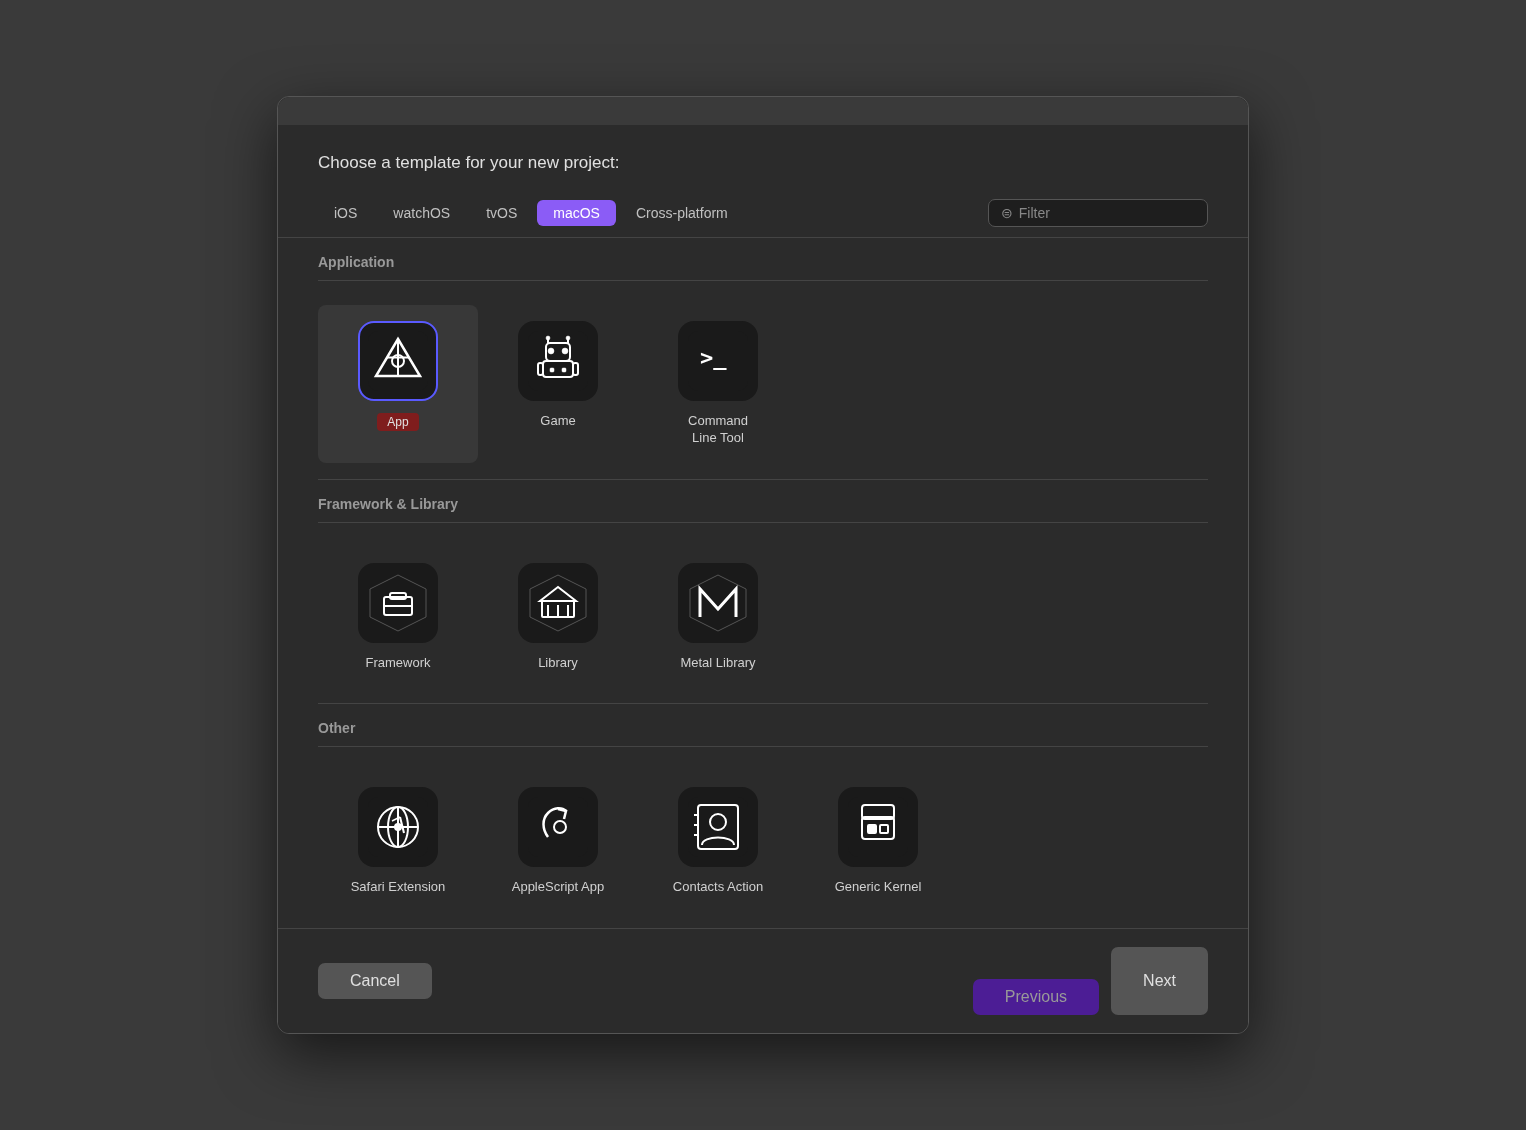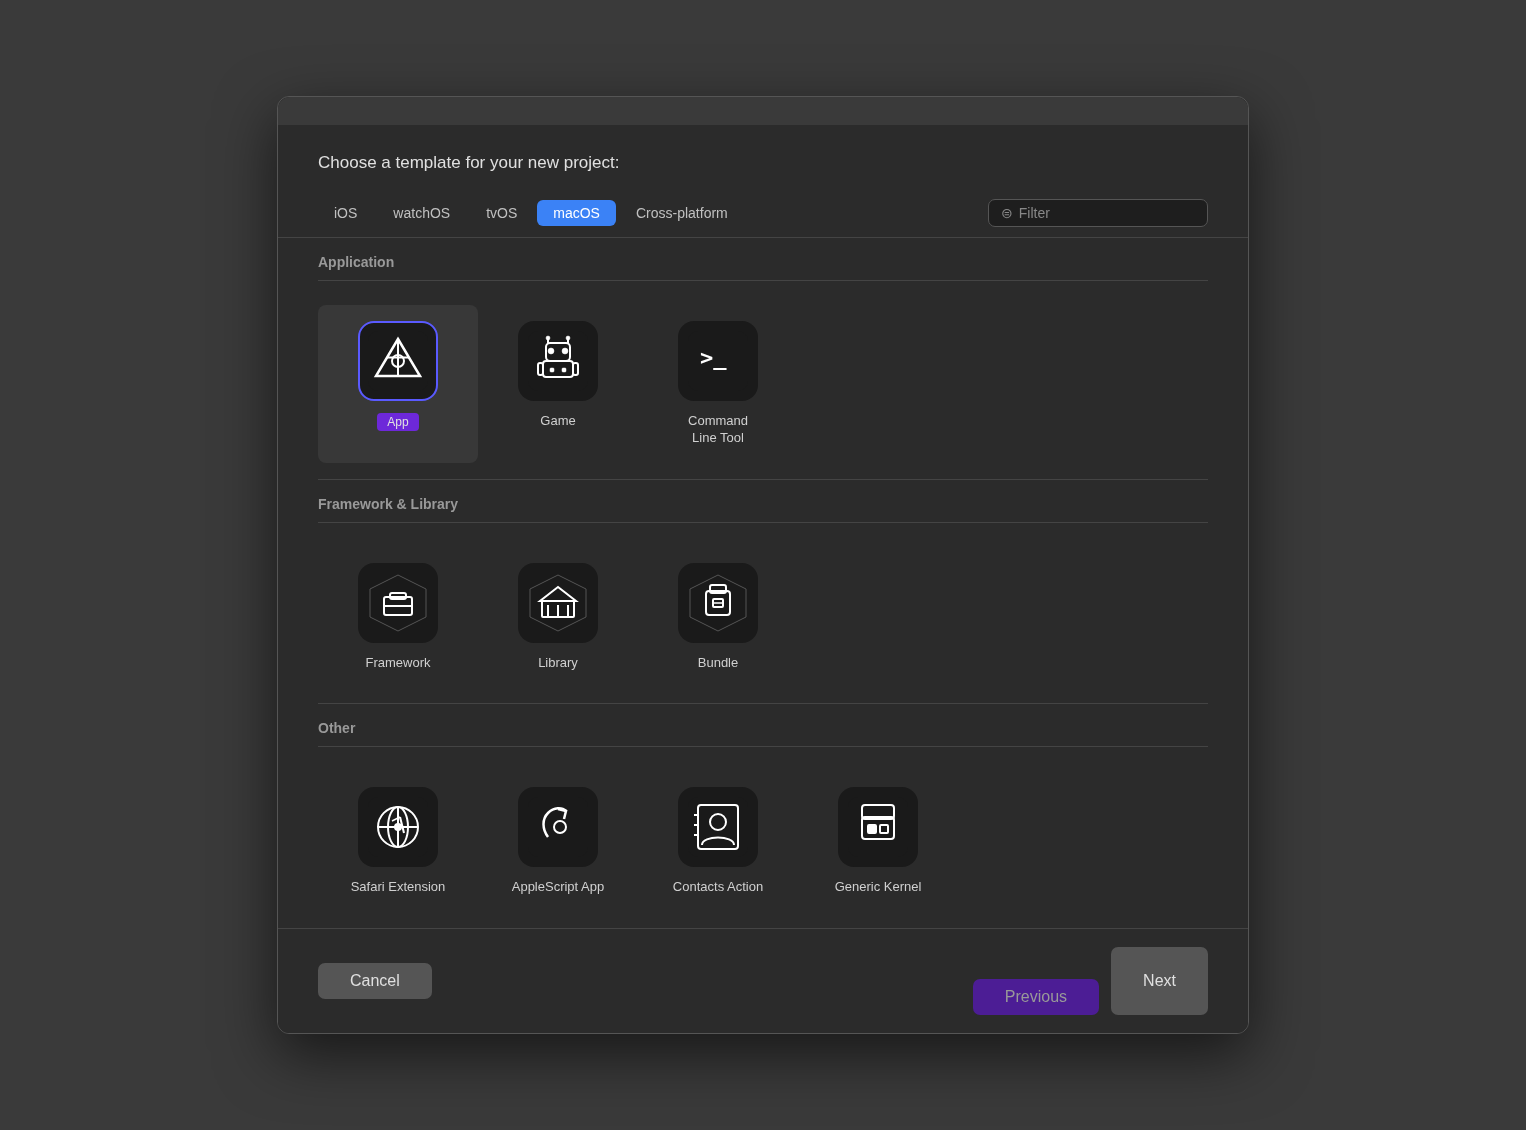--- a/index.html
+++ b/index.html
@@ -48,21 +48,21 @@
       padding: 5px 16px;
       border-radius: 6px;
       cursor: pointer;
       color: #c0c0c0;
       font-size: 14px;
       background: transparent;
       border: none;
       outline: none;
     }
     .tab.active {
-      background: #3b82f6;
+      background: #8b5cf6;
       color: #fff;
     }
     .filter-box {
       display: flex;
       align-items: center;
       background: #1e1e1e;
       border: 1px solid #555;
       border-radius: 7px;
       padding: 5px 12px;
       gap: 6px;
@@ -129,21 +129,21 @@
     .icon-container.selected-border {
       border: 2px solid #5a5aff;
     }
     .item-label {
       color: #d0d0d0;
       font-size: 13px;
       text-align: center;
       line-height: 1.3;
     }
     .label-badge {
-      background: #6d28d9;
+      background: #7f1d1d;
       color: #e0e0e0;
       font-size: 12px;
       padding: 2px 10px;
       border-radius: 4px;
     }
     
     svg { overflow: visible; }
     .dialog-footer {
       display: flex;
       align-items: center;
@@ -296,37 +296,34 @@
                 <polygon points="32,16 14,30 50,30"></polygon>
                 <line x1="22" y1="34" x2="22" y2="46"></line>
                 <line x1="32" y1="34" x2="32" y2="46"></line>
                 <line x1="42" y1="34" x2="42" y2="46"></line>
               </g>
             </svg>
           </div>
           <span class="item-label">Library</span>
         </div>
 
-
-
         <div class="template-item">
           <div class="icon-container">
             <svg width="64" height="64" viewBox="0 0 64 64">
               <polygon points="32,4 60,18 60,46 32,60 4,46 4,18" fill="#1a1a1a" stroke="#555" stroke-width="1"></polygon>
 
-              <g fill="none" stroke="white" stroke-width="2">
-                <rect x="20" y="20" width="24" height="24" rx="3"></rect>
-                <rect x="24" y="14" width="16" height="8" rx="2"></rect>
-                <rect x="27" y="28" width="10" height="8" rx="1"></rect>
-                <line x1="27" y1="32" x2="37" y2="32" stroke="white" stroke-width="1.5"></line>
-              </g>
-            </svg>
-          </div>
-          <span class="item-label">Bundle</span>
-        </div>
+              <g fill="none" stroke="white" stroke-width="3">
+                <polyline points="14,46 14,18 32,38 50,18 50,46"></polyline>
+              </g>
+            </svg>
+          </div>
+          <span class="item-label">Metal Library</span>
+        </div>
+
+
 
       </div>
     </div>
 
     <div class="section">
       <div class="section-header">Other</div>
       <div class="items-grid" style="border-bottom: none;">
 
         <div class="template-item">
           <div class="icon-container">

